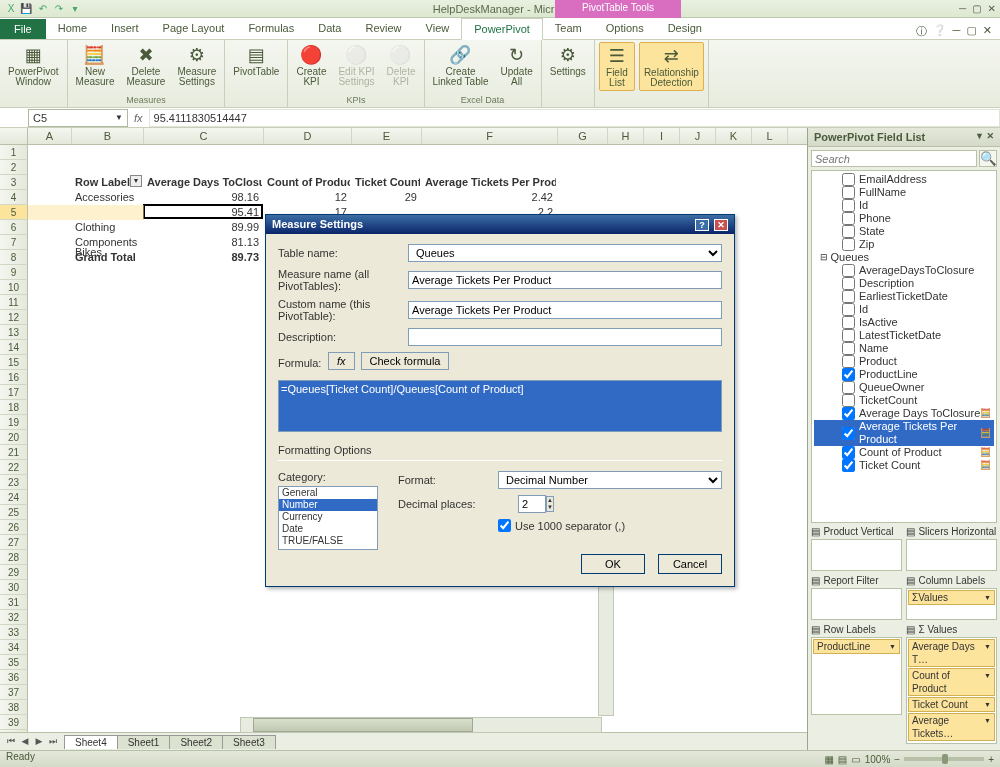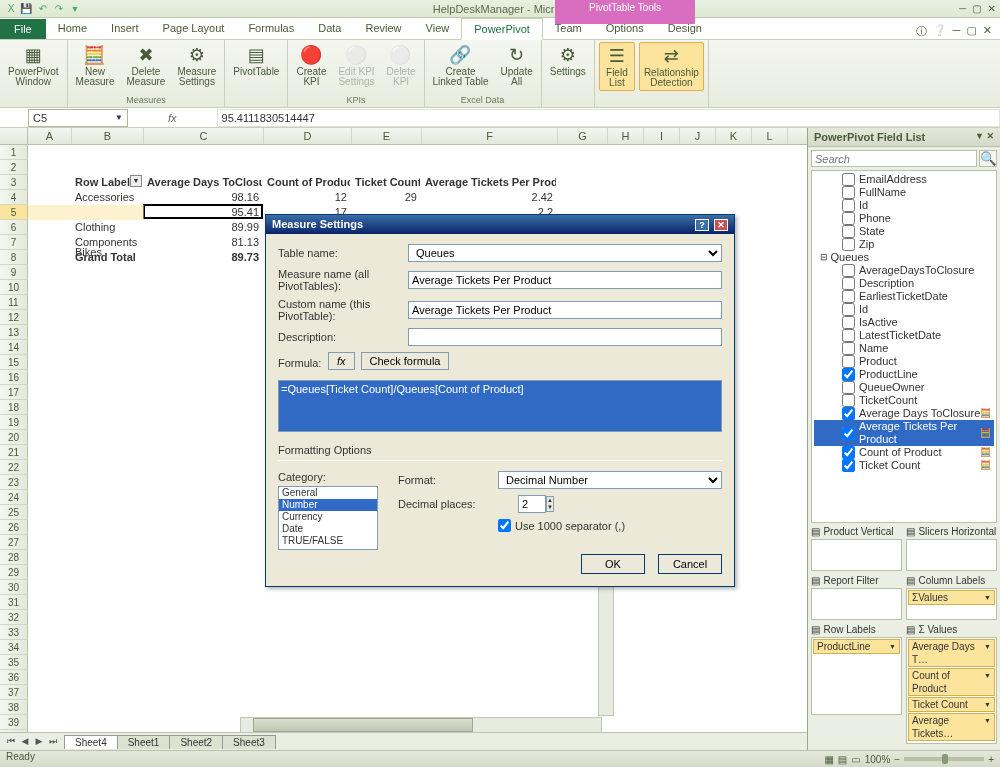--- a/index.html
+++ b/index.html
@@ -3,42 +3,42 @@
 <meta charset="utf-8">
 <style>
 * { margin: 0; padding: 0; box-sizing: border-box; font-family: "Segoe UI", Tahoma, sans-serif; }
 body { background: #fff; font-size: 11px; color: #333; width: 1000px; height: 767px; overflow: hidden; position: relative; }
 
 
 .titlebar { height: 18px; background: linear-gradient(#e8f0e0,#dde8d0); display: flex; align-items: center; padding: 0 4px; border-bottom: 1px solid #bfc8b0; }
 .titlebar .qat { display: flex; gap: 2px; align-items: center; }
 .titlebar .qat span { width: 14px; height: 14px; display: inline-flex; align-items: center; justify-content: center; font-size: 10px; color: #4a6; }
 .titlebar .title { flex: 1; text-align: center; color: #5a6a4a; font-size: 11px; }
-.titlebar .ctab { position: absolute; left: 555px; top: 0; height: 24px; background: #d96ec0; color: #fff; font-size: 10px; padding: 2px 34px; }
+.titlebar .ctab { position: absolute; left: 555px; top: 0; height: 18px; background: #d96ec0; color: #fff; font-size: 10px; padding: 2px 27px; }
 .titlebar .winbtns { display: flex; gap: 6px; color: #555; font-size: 10px; }
 
 
 .tabs { height: 22px; background: #fff; display: flex; align-items: flex-end; border-bottom: 1px solid #c8d0ba; padding-left: 0; }
 .tabs .file { background: #217346; color: #fff; padding: 4px 14px; font-size: 11px; }
 .tabs .tab { padding: 4px 12px; font-size: 11px; color: #4a5a3a; cursor: pointer; }
 .tabs .tab.active { background: #fff; border: 1px solid #c8d0ba; border-bottom: 1px solid #fff; margin-bottom: -1px; color: #217346; }
 .tabs .helpicons { margin-left: auto; display: flex; gap: 6px; padding-right: 8px; color: #4a5a3a; font-size: 11px; }
 
 
 .ribbon { height: 68px; background: linear-gradient(#f4f6f0,#e8ecde); border-bottom: 1px solid #c8d0ba; display: flex; }
 .rgroup { border-right: 1px solid #c8d0ba; padding: 2px 4px; display: flex; flex-direction: column; justify-content: space-between; }
 .rgroup .items { display: flex; gap: 4px; }
 .rbtn { display: flex; flex-direction: column; align-items: center; justify-content: center; padding: 2px 4px; font-size: 10px; color: #4a5a3a; cursor: pointer; min-width: 36px; }
 .rbtn .icon { width: 22px; height: 22px; display: inline-flex; align-items: center; justify-content: center; font-size: 18px; margin-bottom: 1px; }
 .rbtn.highlighted { background: #fde49c; border: 1px solid #e0b050; border-radius: 2px; }
 .rbtn.disabled { opacity: 0.4; }
 .rgroup .label { font-size: 9px; text-align: center; color: #6a7a5a; }
 
 
-.fbar { height: 20px; display: flex; align-items: center; border-bottom: 1px solid #c8d0ba; gap: 34px; }
+.fbar { height: 20px; display: flex; align-items: center; border-bottom: 1px solid #c8d0ba; }
 .namebox { width: 100px; border: 1px solid #b0b8a0; height: 18px; margin-left: 28px; padding: 0 4px; display: flex; align-items: center; justify-content: space-between; font-size: 11px; }
 .fx { padding: 0 6px; font-style: italic; color: #666; }
 .formula { flex: 1; border: 1px solid #e0e4d6; height: 18px; padding: 0 4px; font-size: 11px; display: flex; align-items: center; }
 
 
 .main { display: flex; height: 623px; }
 .sheet { flex: 1; position: relative; overflow: hidden; }
 .fieldlist { width: 193px; border-left: 1px solid #9aa68c; display: flex; flex-direction: column; background: #ebefe3; }
 
 

